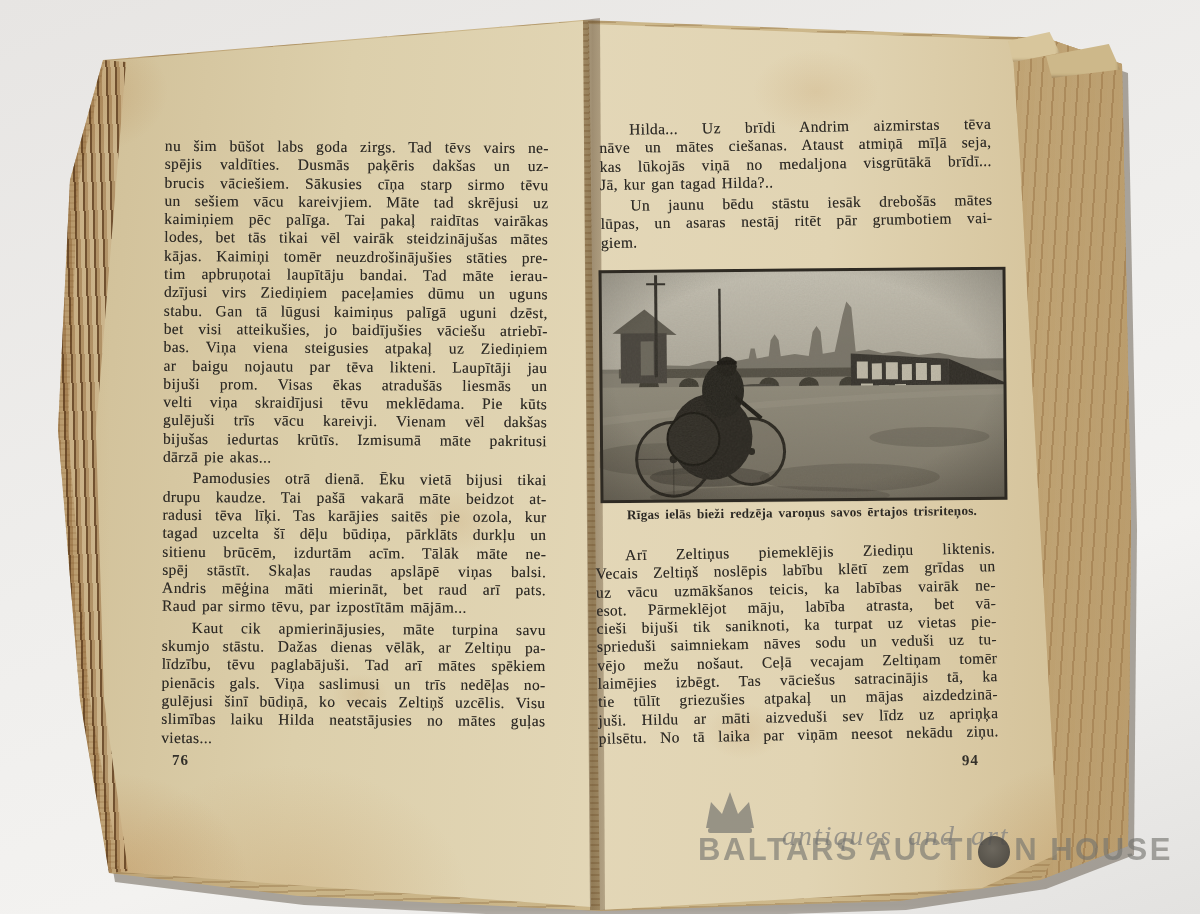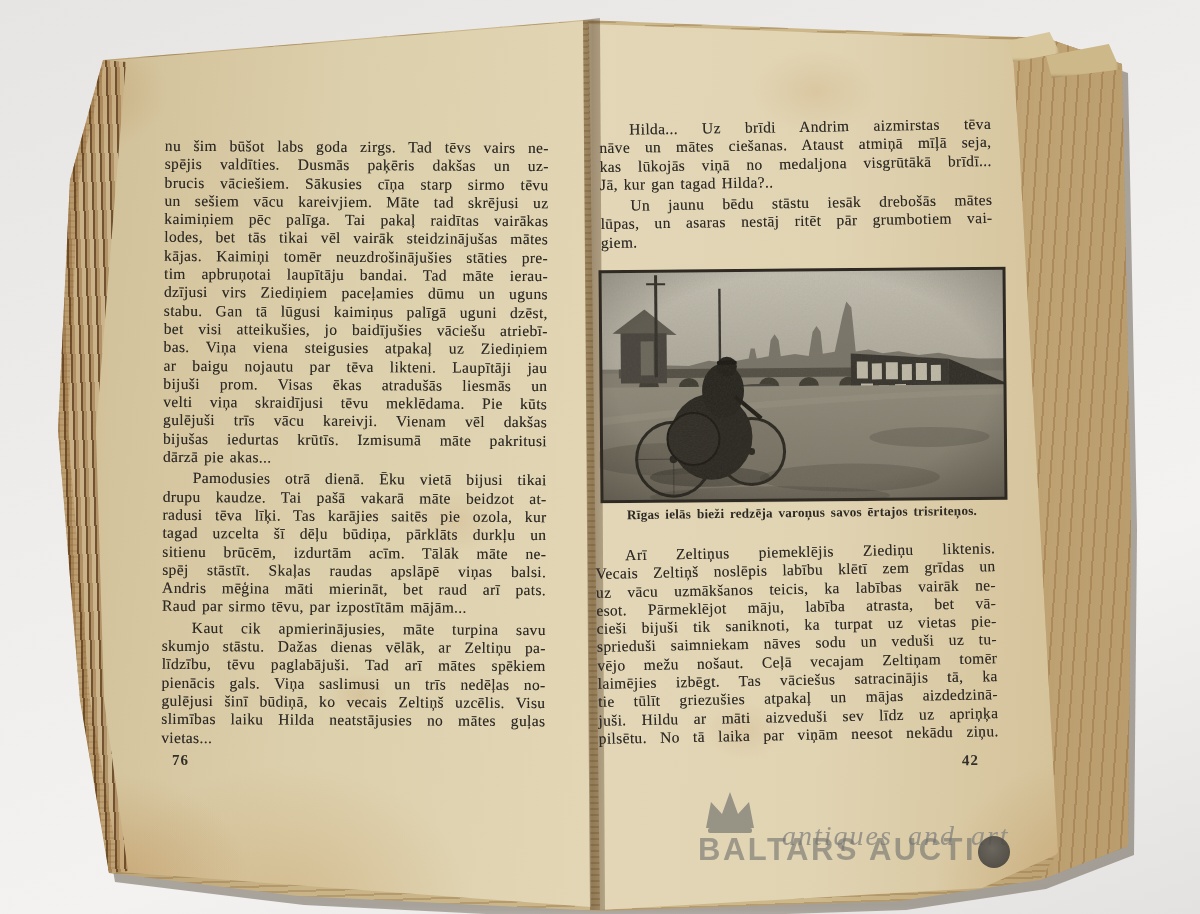--- a/index.html
+++ b/index.html
@@ -295,29 +295,30 @@
         <div class="textline">esot.  Pārmeklējot māju, labība  atrasta, bet vā-</div>
         <div class="textline">cieši bijuši tik saniknoti, ka turpat uz vietas pie-</div>
         <div class="textline">sprieduši saimniekam nāves sodu un veduši uz tu-</div>
         <div class="textline">vējo mežu nošaut.  Ceļā vecajam Zeltiņam tomēr</div>
         <div class="textline">laimējies izbēgt.  Tas vāciešus satracinājis tā, ka</div>
         <div class="textline">tie tūlīt griezušies atpakaļ un mājas aizdedzinā-</div>
         <div class="textline">juši.  Hildu ar māti aizveduši sev līdz uz apriņķa</div>
         <div class="textline">pilsētu. No tā laika par viņām neesot nekādu ziņu.</div>
       </div>
     </div>
-  <div class="page-number page-number-right">42</div>
+  <div class="page-number page-number-right">94</div>
 
   <svg class="wm-crown" viewBox="0 0 64 46">
     <path d="M8 40 L13 14 L24 26 L32 4 L40 26 L51 14 L56 40 Z" fill="rgba(120,118,112,.7)"></path>
     <rect x="10" y="40" width="44" height="5" rx="2" fill="rgba(120,118,112,.7)"></rect>
   </svg>
   <div class="watermark">
     <div class="wm-line1">antiques and art</div>
     <div class="wm-line2">
       <span>BALTARS AUCTI</span>
         <span class="wm-orb">
           <span class="orb"></span>
         </span>
+        <span>N HOUSE</span>
     </div>
   </div>
 
 </div>
 
 </body></html>

